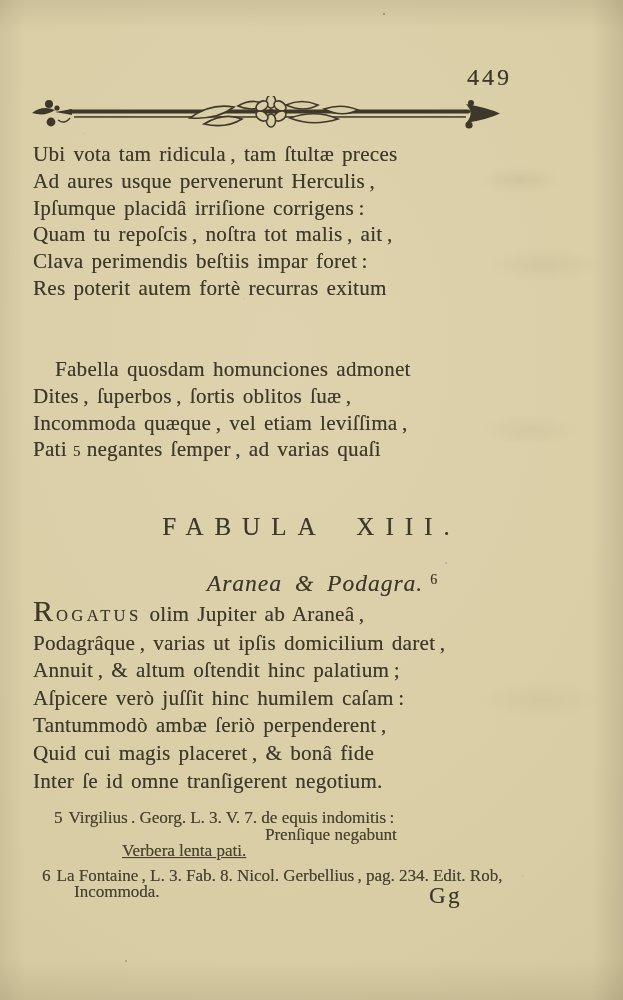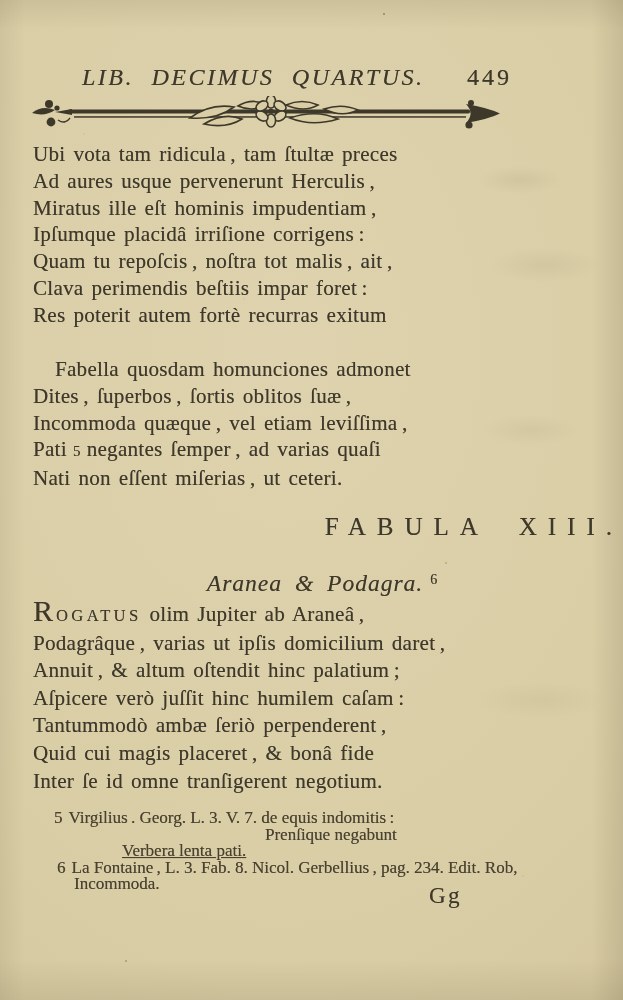--- a/index.html
+++ b/index.html
@@ -41,39 +41,38 @@
   .ornament .stem{fill:none;stroke:var(--ink,#3e382b);stroke-width:1.4;}
   .verse{position:absolute;left:33px;font-size:21px;letter-spacing:.3px;word-spacing:2.5px;white-space:nowrap;}
   .verse-1{top:141px;line-height:26.8px;}
   .verse-2{top:356px;line-height:26.8px;}
   .verse-2 .indent{text-indent:22px;}
   .verse-3{top:601px;line-height:27.6px;}
   .fnref{font-size:15px;margin:0 6px;}
   .lead-cap{font-size:30px;line-height:10px;letter-spacing:1px;}
   .lead-sc{font-size:16.5px;letter-spacing:3.4px;margin-left:2px;}
   .lead-rest{margin-left:8px;}
-  .fabula-heading{position:absolute;top:513px;left:0;width:100%;margin:0;text-align:right;font-weight:normal;font-size:25px;letter-spacing:11px;word-spacing:14px;}
+  .fabula-heading{position:absolute;top:513px;left:0;width:100%;margin:0;text-align:center;font-weight:normal;font-size:25px;letter-spacing:11px;word-spacing:14px;}
   .fabula-sub{position:absolute;top:559px;left:0;width:100%;margin:11px;text-align:center;font-weight:normal;font-style:italic;font-size:23.5px;letter-spacing:1px;word-spacing:6px;}
   .supref{font-style:normal;font-size:14px;vertical-align:7px;margin-left:7px;}
   .footnotes{position:absolute;left:0;top:810px;width:100%;font-size:17px;line-height:16.6px;color:var(--ink-faded,#494130);white-space:nowrap;}
   .fline.f1{padding-left:54px;}
   .fline.f2{padding-left:265px;}
   .fline.f3{padding-left:122px;text-decoration:underline;}
-  .fline.f4{padding-left:57px;}
+  .fline.f4{padding-left:42px;margin-top:8px;}
   .fline.f5{padding-left:74px;}
   .fnmark{margin-right:6px;}
   .signature{position:absolute;left:429px;top:883px;font-size:23px;letter-spacing:2.5px;}
 </style>
 </head>
 <body>
 
 <div class="page">
 
   <header class="running-head">
-    <span class="head-title">LIB. DECIMUS QUARTUS.</span>
     <span class="page-num">449</span>
   </header>
 
   <div class="ornament">
     <svg viewBox="0 0 482 40" aria-hidden="true">
       <rect class="ink" x="40" y="13.6" width="402" height="3.8" rx="1.6"></rect>
       <rect class="ink" x="46" y="20.2" width="392" height="1.5"></rect>
       <path class="ink" d="M4 17 Q14 9 27 14 Q17 21 4 17 Z"></path>
       <circle class="ink" cx="21" cy="8" r="4"></circle>
       <circle class="ink" cx="29" cy="12" r="2.6"></circle>
@@ -95,35 +94,33 @@
       <path class="leaf" d="M296 13 Q314 7 330 14 Q314 22 296 13 Z"></path>
       <path class="ink" d="M438 8 Q461 12 472 17.5 Q461 23 438 27 Q447 17.5 438 8 Z"></path>
       <circle class="ink" cx="441" cy="29" r="3.6"></circle>
       <circle class="ink" cx="443" cy="7" r="3"></circle>
     </svg>
   </div>
 
   <section class="verse verse-1">
     <div class="vline">Ubi vota tam ridicula , tam ſtultæ preces</div>
     <div class="vline">Ad aures usque pervenerunt Herculis ,</div>
-    <div class="vline">Miratus ille eſt hominis impudentiam ,</div>
     <div class="vline">Ipſumque placidâ irriſione corrigens :</div>
     <div class="vline">Quam tu repoſcis , noſtra tot malis , ait ,</div>
     <div class="vline">Clava perimendis beſtiis impar foret :</div>
     <div class="vline">Res poterit autem fortè recurras exitum</div>
   </section>
 
   <section class="verse verse-2">
     <div class="vline indent">Fabella quosdam homunciones admonet</div>
     <div class="vline">Dites , ſuperbos , ſortis oblitos ſuæ ,</div>
     <div class="vline">Incommoda quæque , vel etiam leviſſima ,</div>
     <div class="vline">
       <span>Pati</span><span class="fnref">5</span><span>negantes ſemper , ad varias quaſi</span>
     </div>
-    <div class="vline">Nati non eſſent miſerias , ut ceteri.</div>
   </section>
 
   <h1 class="fabula-heading">FABULA XIII.</h1>
 
   <h2 class="fabula-sub">
     <span>Aranea &amp; Podagra.</span><span class="supref">6</span>
   </h2>
 
   <section class="verse verse-3">
     <div class="vline">

